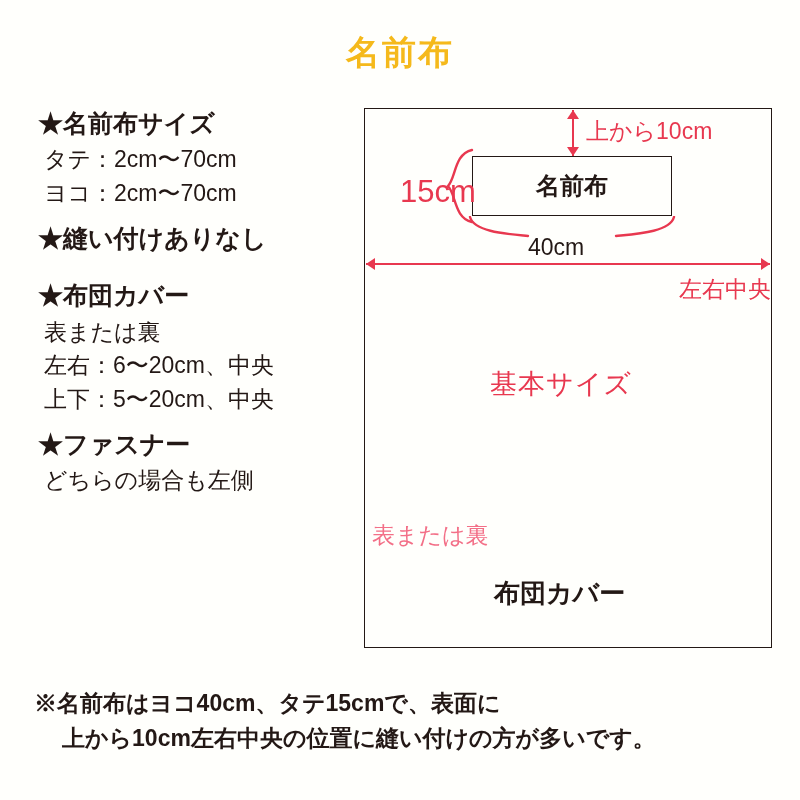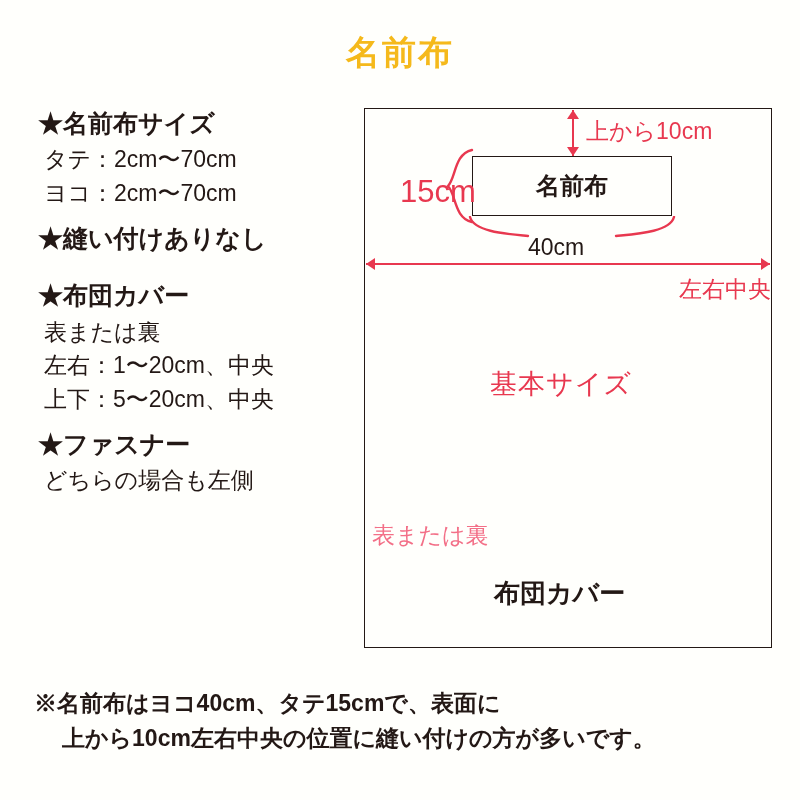--- a/index.html
+++ b/index.html
@@ -256,21 +256,21 @@
 
   <div class="spec-list">
     <div class="spec-head">★名前布サイズ</div>
     <div class="spec-sub">タテ：2cm〜70cm</div>
     <div class="spec-sub">ヨコ：2cm〜70cm</div>
     <div class="gap-s"></div>
     <div class="spec-head">★縫い付けありなし</div>
     <div class="gap-m"></div>
     <div class="spec-head">★布団カバー</div>
     <div class="spec-sub">表または裏</div>
-    <div class="spec-sub">左右：1〜20cm、中央</div>
+    <div class="spec-sub">左右：6〜20cm、中央</div>
     <div class="spec-sub">上下：5〜20cm、中央</div>
     <div class="gap-s"></div>
     <div class="spec-head">★ファスナー</div>
     <div class="spec-sub">どちらの場合も左側</div>
   </div>
 
   <div class="diagram">
 
     <div class="cover"></div>
 

